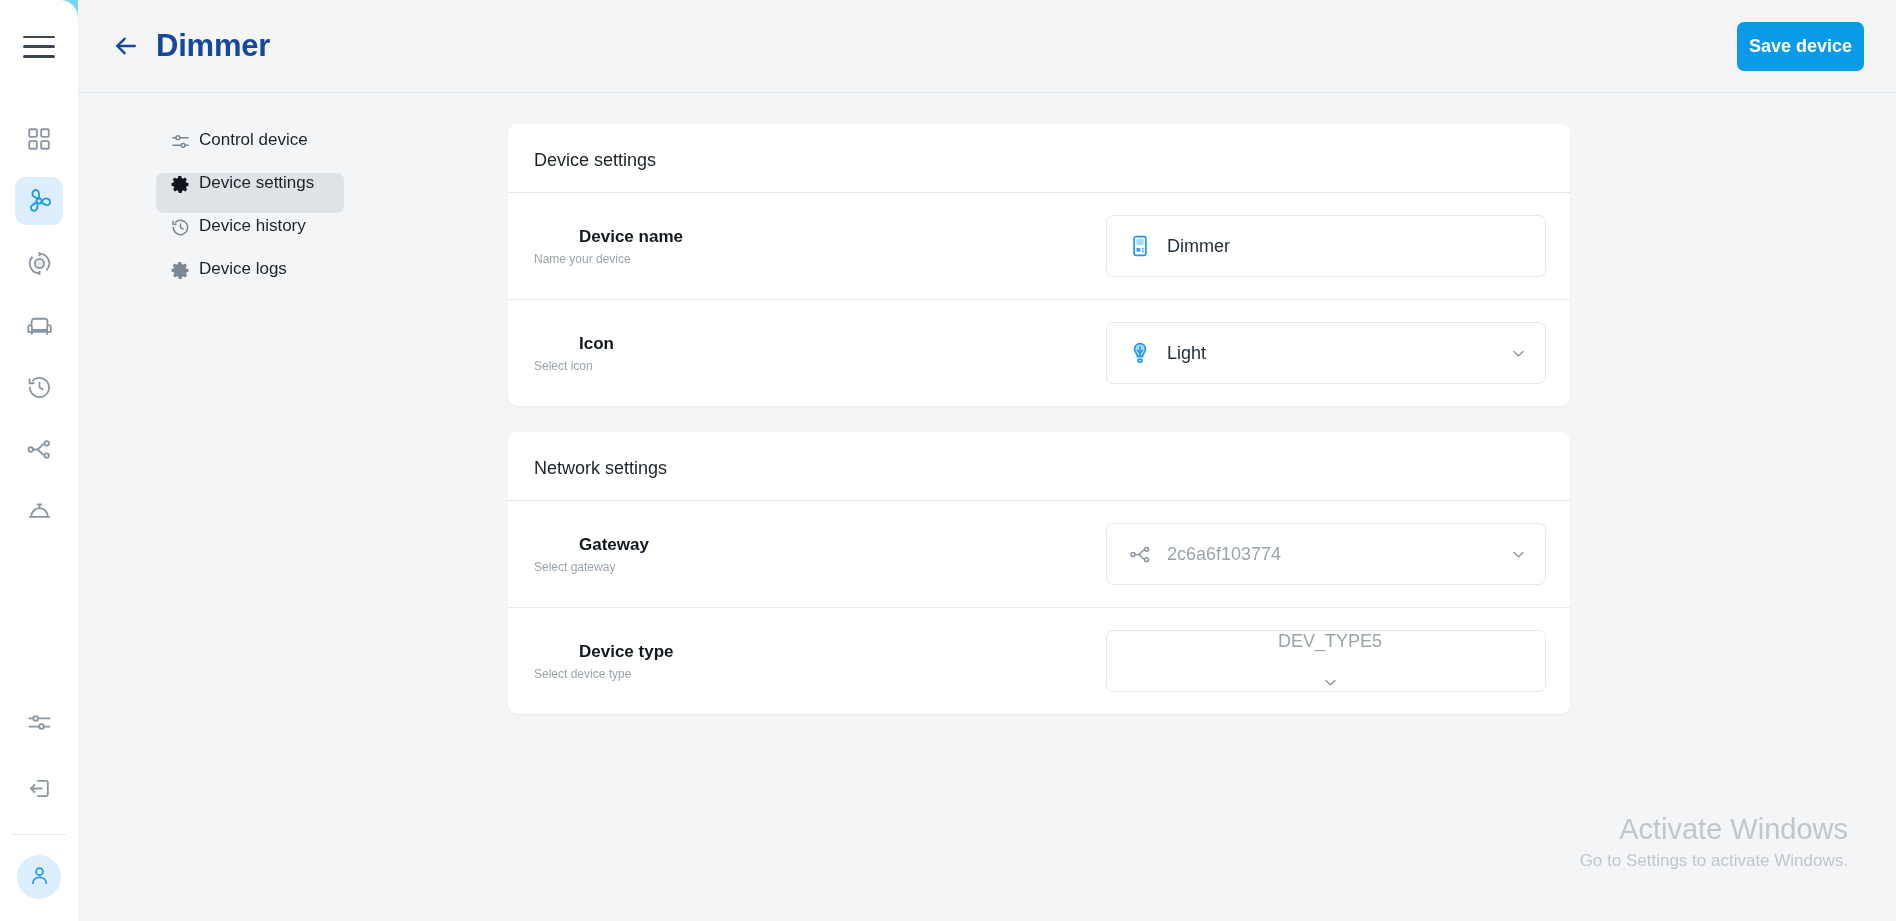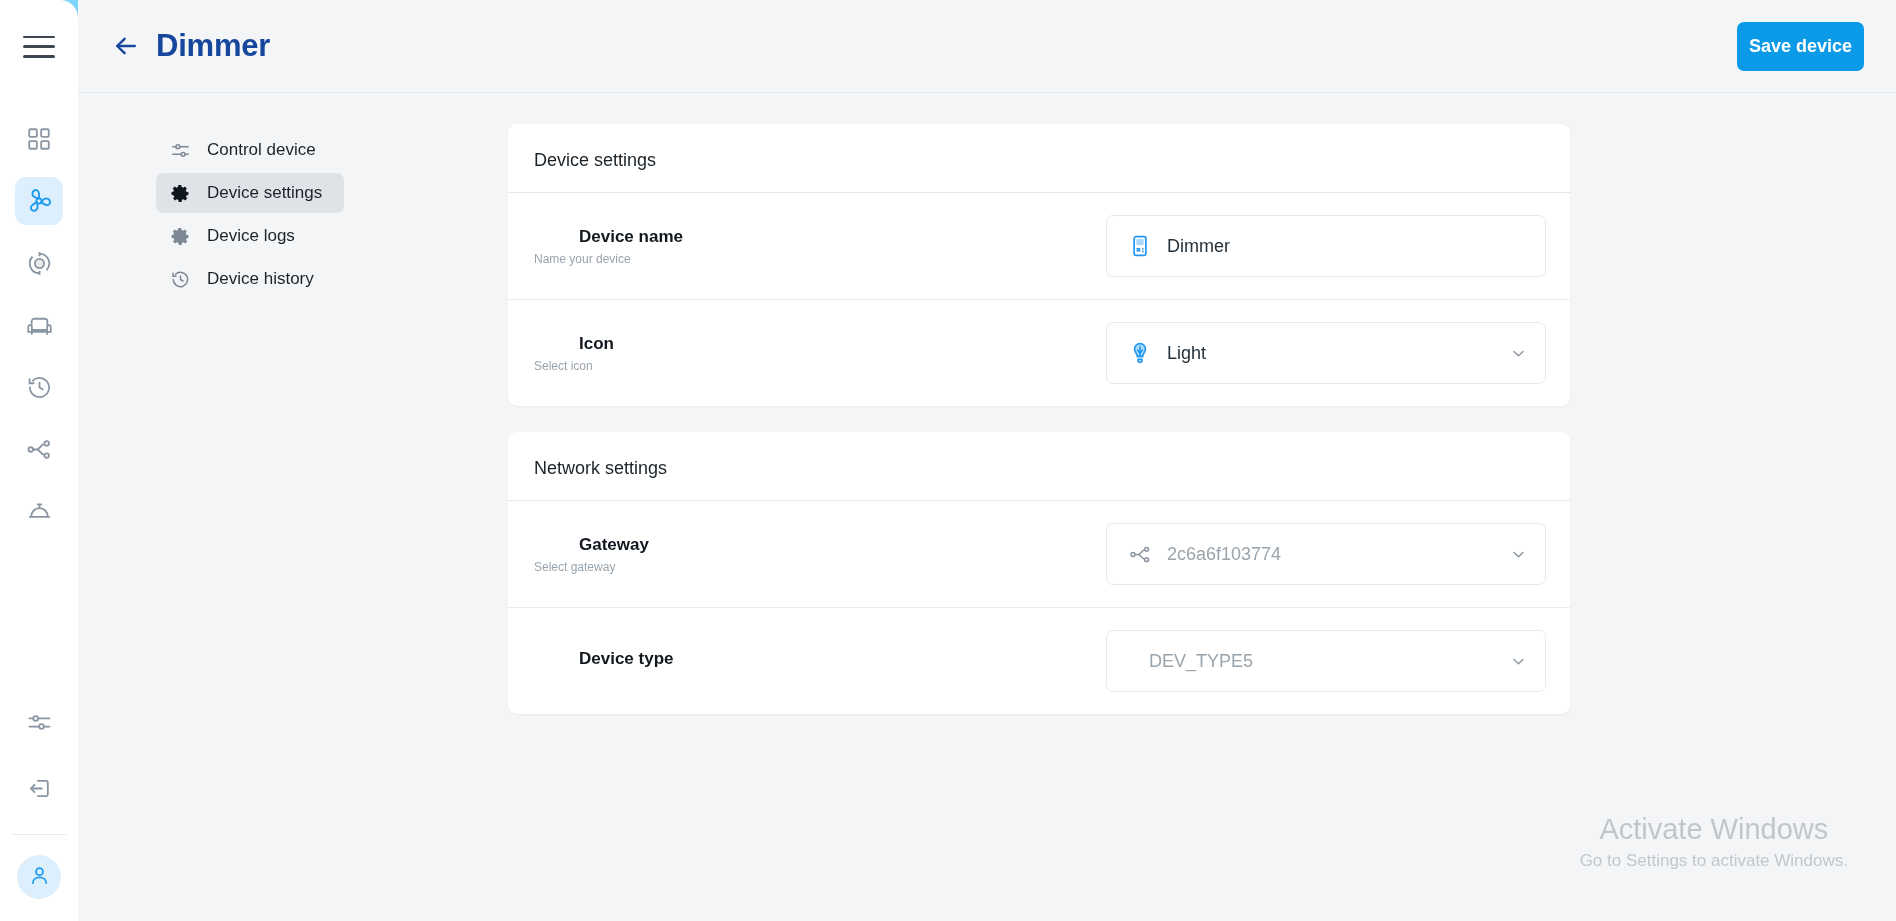--- a/index.html
+++ b/index.html
@@ -161,22 +161,21 @@
     overflow: hidden;
   }
 
   
   .subnav {
     flex: 0 0 430px;
     padding: 37px 0 0 78px;
   }
   .subnav-item {
     display: flex;
-    align-items: center;
-    gap: 16px;
+    gap: 8px;
     height: 40px;
     padding: 0 14px 0 13px;
     border-radius: 7px;
     cursor: pointer;
     margin-bottom: 3px;
     width: fit-content;
     min-width: 188px;
   }
   .subnav-item.active { background: #dfe3e7; }
   .subnav-ico {
@@ -263,28 +262,28 @@
     color: #24303a;
   }
   .ctrl-text.muted { color: #9aa4ad; }
   .chev {
     flex: 0 0 18px;
     color: #8a949e;
     display: flex;
     align-items: center;
     justify-content: center;
   }
-  .row-ctrl.no-icon { padding-left: 42px; }
+  .row-ctrl.no-icon { padding-left: 26px; flex-direction: column; }
 
   
   .watermark {
     position: absolute;
     right: 48px;
     bottom: 48px;
-    text-align: center;
+    text-align: right;
     color: #c2c6cb;
     user-select: none;
     pointer-events: none;
   }
   .wm-title { font-size: 29px; line-height: 1.25; }
   .wm-sub   { font-size: 17px; line-height: 1.5; }
 </style>
 </head>
 <body>
 
@@ -450,37 +449,37 @@
             <svg width="21" height="21" viewBox="0 0 24 24" fill="currentColor">
               <path d="M12 8.1a3.9 3.9 0 1 0 0 7.8 3.9 3.9 0 0 0 0-7.8zm0 6a2.1 2.1 0 1 1 0-4.2 2.1 2.1 0 0 1 0 4.2z"></path>
               <path d="M21 13.6v-3.2l-2.4-.5a6.9 6.9 0 0 0-.7-1.7l1.4-2-2.3-2.3-2 1.4a6.9 6.9 0 0 0-1.7-.7L12.8 2.4H9.6l-.5 2.2c-.6.2-1.2.4-1.7.7l-2-1.4-2.3 2.3 1.4 2c-.3.5-.5 1.1-.7 1.7L1.8 10.4v3.2l2.4.5c.2.6.4 1.2.7 1.7l-1.4 2 2.3 2.3 2-1.4c.5.3 1.1.5 1.7.7l.5 2.4h3.2l.5-2.4c.6-.2 1.2-.4 1.7-.7l2 1.4 2.3-2.3-1.4-2c.3-.5.5-1.1.7-1.7l2.3-.5z"></path>
             </svg>
           </span>
           <span class="subnav-label">Device settings</span>
         </div>
 
         <div class="subnav-item">
           <span class="subnav-ico">
-            <svg width="21" height="21" viewBox="0 0 24 24" fill="currentColor">
-              <path d="M12 8.1a3.9 3.9 0 1 0 0 7.8 3.9 3.9 0 0 0 0-7.8zm0 6a2.1 2.1 0 1 1 0-4.2 2.1 2.1 0 0 1 0 4.2z"></path>
-              <path d="M21 13.6v-3.2l-2.4-.5a6.9 6.9 0 0 0-.7-1.7l1.4-2-2.3-2.3-2 1.4a6.9 6.9 0 0 0-1.7-.7L12.8 2.4H9.6l-.5 2.2c-.6.2-1.2.4-1.7.7l-2-1.4-2.3 2.3 1.4 2c-.3.5-.5 1.1-.7 1.7L1.8 10.4v3.2l2.4.5c.2.6.4 1.2.7 1.7l-1.4 2 2.3 2.3 2-1.4c.5.3 1.1.5 1.7.7l.5 2.4h3.2l.5-2.4c.6-.2 1.2-.4 1.7-.7l2 1.4 2.3-2.3-1.4-2c.3-.5.5-1.1.7-1.7l2.3-.5z"></path>
-            </svg>
-          </span>
-          <span class="subnav-label">Device logs</span>
-        </div>
-
-        <div class="subnav-item">
-          <span class="subnav-ico">
             <svg width="21" height="21" viewBox="0 0 24 24" fill="none" stroke="currentColor" stroke-width="1.7" stroke-linecap="round">
               <path d="M3.8 12a8.2 8.2 0 1 0 2.5-5.9"></path>
               <path d="M3.4 4.9v3.5h3.5"></path>
               <path d="M12 7.9V12l2.9 1.7"></path>
             </svg>
           </span>
           <span class="subnav-label">Device history</span>
+        </div>
+
+        <div class="subnav-item">
+          <span class="subnav-ico">
+            <svg width="21" height="21" viewBox="0 0 24 24" fill="currentColor">
+              <path d="M12 8.1a3.9 3.9 0 1 0 0 7.8 3.9 3.9 0 0 0 0-7.8zm0 6a2.1 2.1 0 1 1 0-4.2 2.1 2.1 0 0 1 0 4.2z"></path>
+              <path d="M21 13.6v-3.2l-2.4-.5a6.9 6.9 0 0 0-.7-1.7l1.4-2-2.3-2.3-2 1.4a6.9 6.9 0 0 0-1.7-.7L12.8 2.4H9.6l-.5 2.2c-.6.2-1.2.4-1.7.7l-2-1.4-2.3 2.3 1.4 2c-.3.5-.5 1.1-.7 1.7L1.8 10.4v3.2l2.4.5c.2.6.4 1.2.7 1.7l-1.4 2 2.3 2.3 2-1.4c.5.3 1.1.5 1.7.7l.5 2.4h3.2l.5-2.4c.6-.2 1.2-.4 1.7-.7l2 1.4 2.3-2.3-1.4-2c.3-.5.5-1.1.7-1.7l2.3-.5z"></path>
+            </svg>
+          </span>
+          <span class="subnav-label">Device logs</span>
         </div>
 
       </nav>
 
       <div class="cards">
 
         <section class="card">
           <div class="card-head">Device settings</div>
 
           <div class="row">
@@ -550,20 +549,21 @@
                 <svg width="17" height="17" viewBox="0 0 24 24" fill="none" stroke="currentColor" stroke-width="1.9" stroke-linecap="round" stroke-linejoin="round">
                   <path d="M5.6 9.1L12 15.3l6.4-6.2"></path>
                 </svg>
               </span>
             </div>
           </div>
 
           <div class="row">
             <div class="row-label">
               <div class="row-title">Device type</div>
+              <div class="row-sub">Select device type</div>
             </div>
             <div class="row-ctrl no-icon">
               <span class="ctrl-text muted">DEV_TYPE5</span>
               <span class="chev">
                 <svg width="17" height="17" viewBox="0 0 24 24" fill="none" stroke="currentColor" stroke-width="1.9" stroke-linecap="round" stroke-linejoin="round">
                   <path d="M5.6 9.1L12 15.3l6.4-6.2"></path>
                 </svg>
               </span>
             </div>
           </div>

